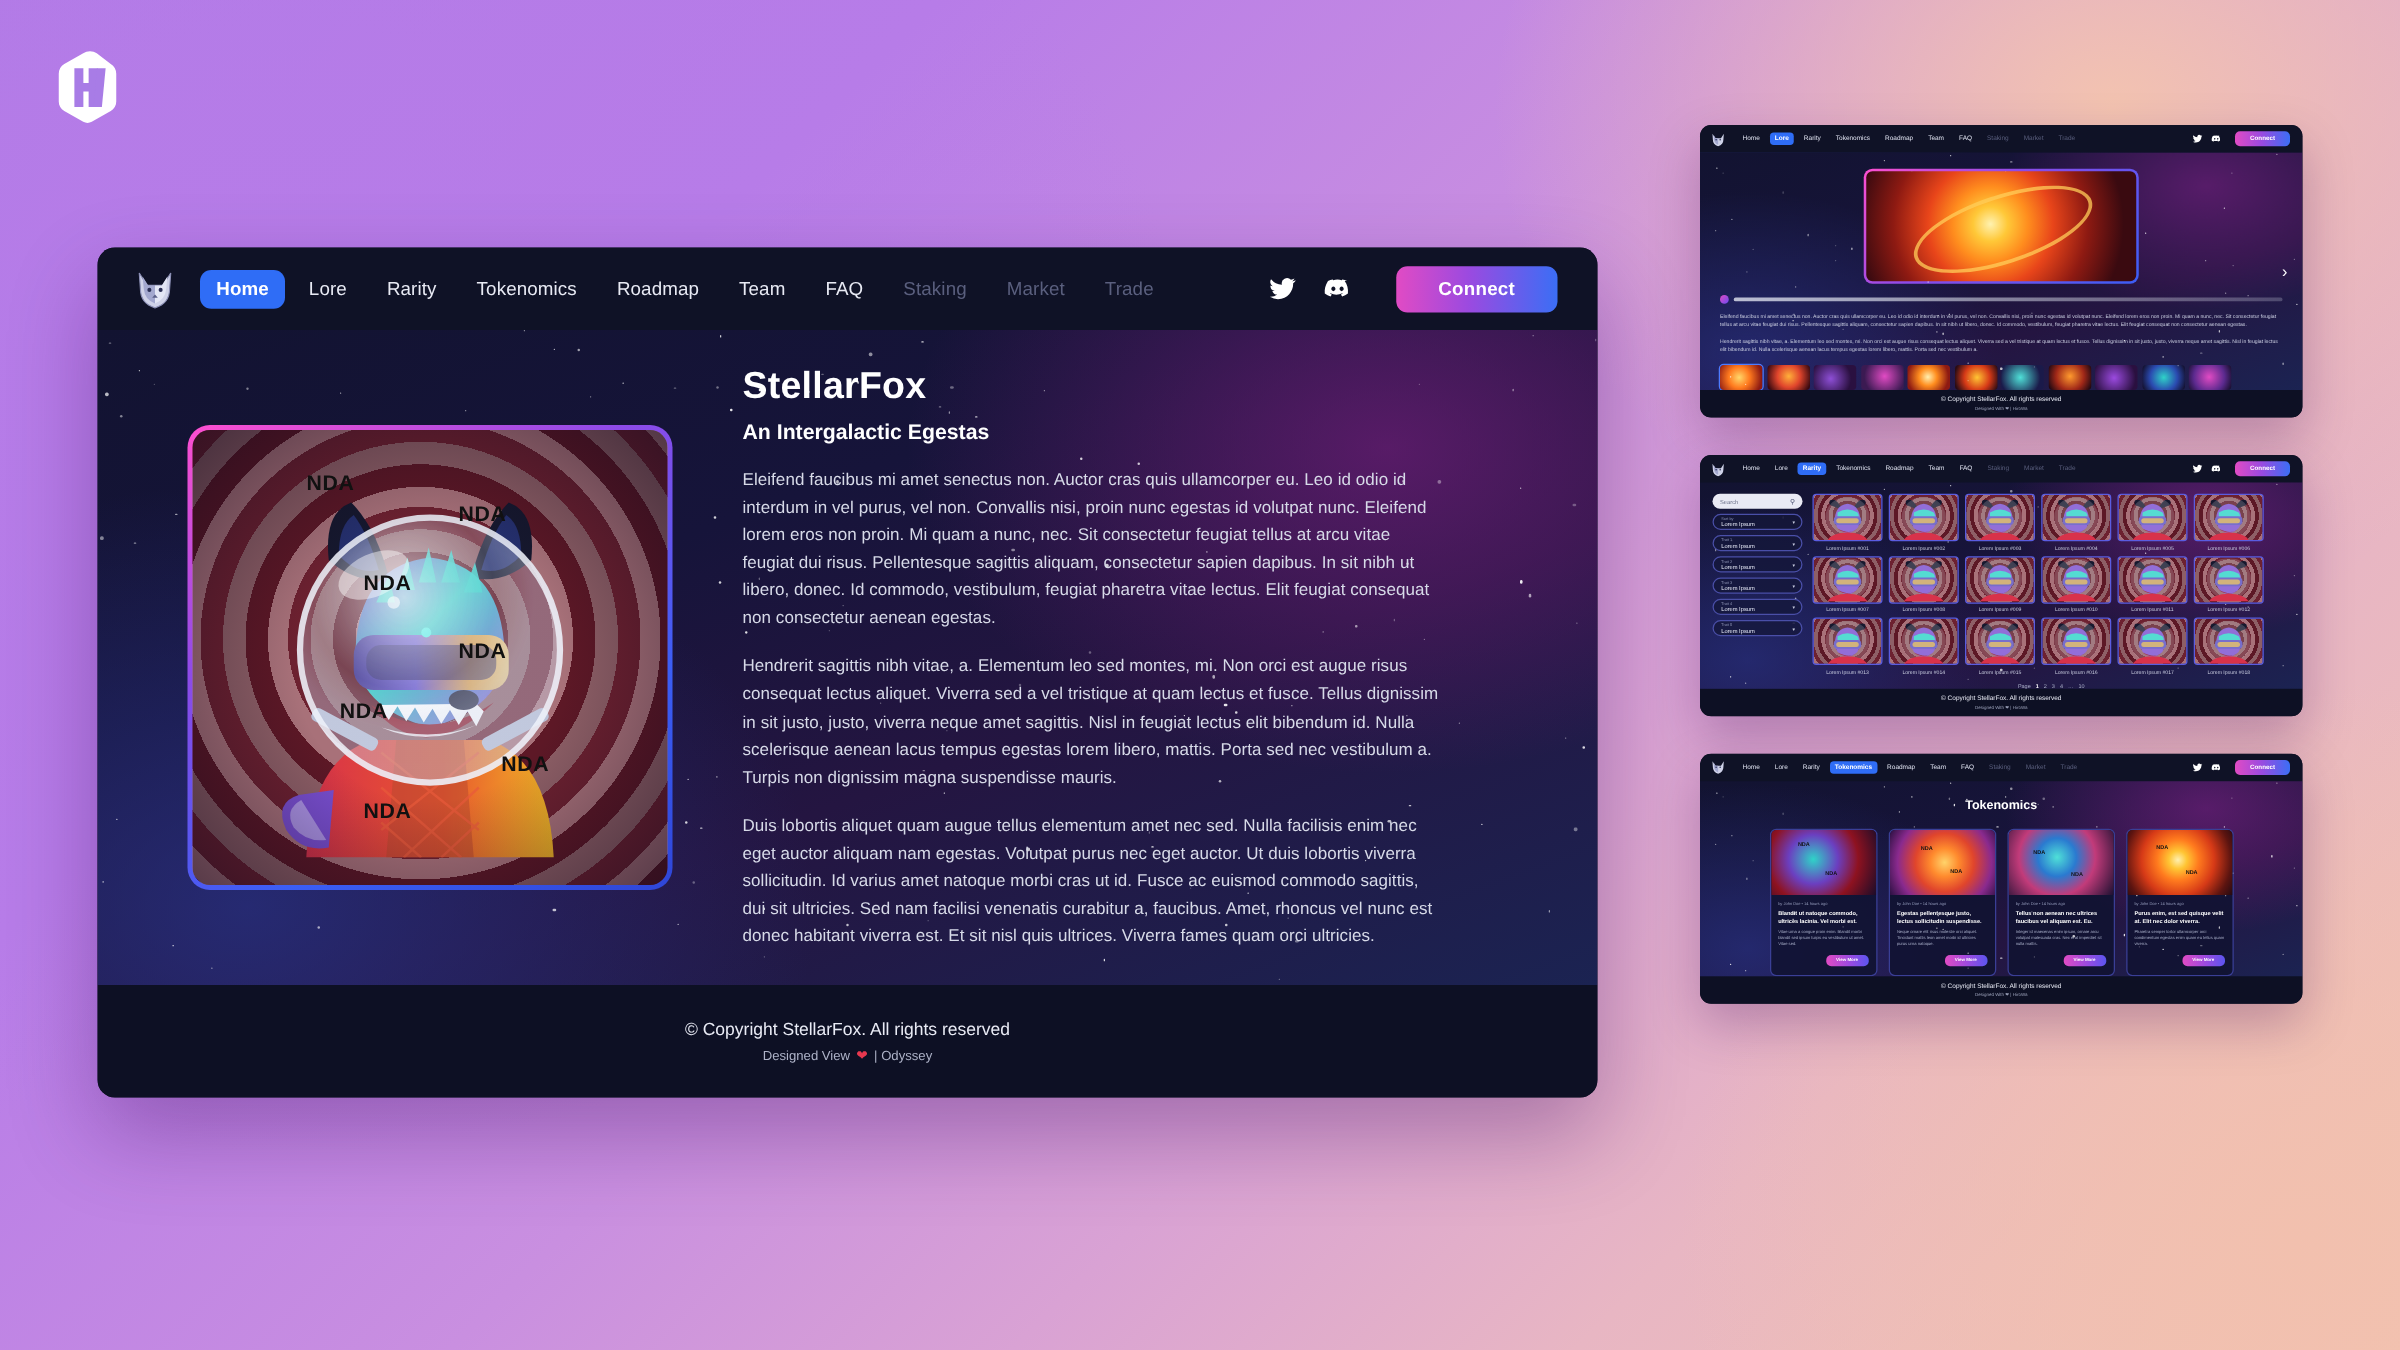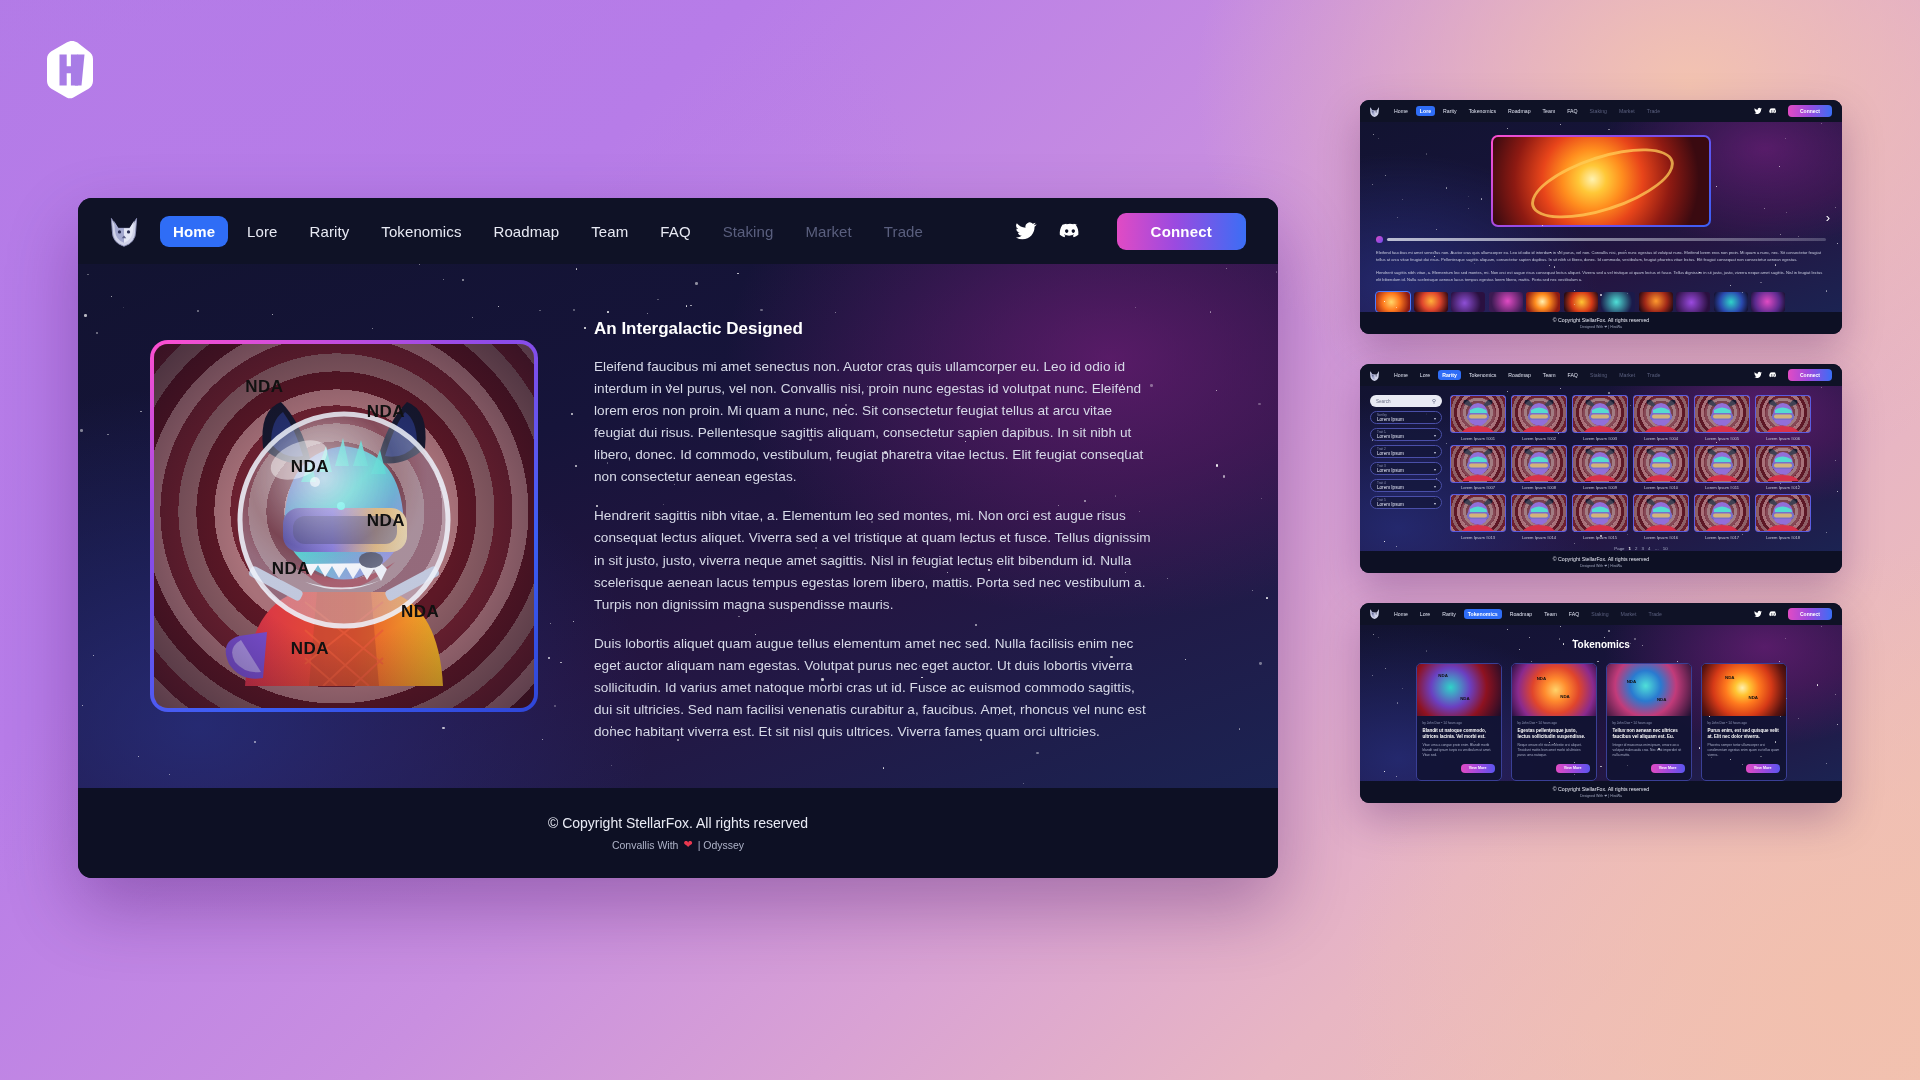--- a/index.html
+++ b/index.html
@@ -529,31 +529,32 @@
         <span class="nda" style="left:56%;top:16%;">NDA</span>
         <span class="nda" style="left:36%;top:31%;">NDA</span>
         <span class="nda" style="left:56%;top:46%;">NDA</span>
         <span class="nda" style="left:31%;top:59%;">NDA</span>
         <span class="nda" style="left:65%;top:71%;">NDA</span>
         <span class="nda" style="left:36%;top:81%;">NDA</span>
       </div>
     </div>
 
     <div class="hero-text">
-      <div class="hero-sub">An Intergalactic Designed</div>
+      <div class="hero-title">StellarFox</div>
+      <div class="hero-sub">An Intergalactic Egestas</div>
       <p class="hero-p">Eleifend faucibus mi amet senectus non. Auctor cras quis ullamcorper eu. Leo id odio id interdum in vel purus, vel non. Convallis nisi, proin nunc egestas id volutpat nunc. Eleifend lorem eros non proin. Mi quam a nunc, nec. Sit consectetur feugiat tellus at arcu vitae feugiat dui risus. Pellentesque sagittis aliquam, consectetur sapien dapibus. In sit nibh ut libero, donec. Id commodo, vestibulum, feugiat pharetra vitae lectus. Elit feugiat consequat non consectetur aenean egestas.</p>
       <p class="hero-p">Hendrerit sagittis nibh vitae, a. Elementum leo sed montes, mi. Non orci est augue risus consequat lectus aliquet. Viverra sed a vel tristique at quam lectus et fusce. Tellus dignissim in sit justo, justo, viverra neque amet sagittis. Nisl in feugiat lectus elit bibendum id. Nulla scelerisque aenean lacus tempus egestas lorem libero, mattis. Porta sed nec vestibulum a. Turpis non dignissim magna suspendisse mauris.</p>
       <p class="hero-p">Duis lobortis aliquet quam augue tellus elementum amet nec sed. Nulla facilisis enim nec eget auctor aliquam nam egestas. Volutpat purus nec eget auctor. Ut duis lobortis viverra sollicitudin. Id varius amet natoque morbi cras ut id. Fusce ac euismod commodo sagittis, dui sit ultricies. Sed nam facilisi venenatis curabitur a, faucibus. Amet, rhoncus vel nunc est donec habitant viverra est. Et sit nisl quis ultrices. Viverra fames quam orci ultricies.</p>
     </div>
   </div>
 
   <div class="footer">
     <div class="copyright">© Copyright StellarFox. All rights reserved</div>
     <div class="designed">
-      <span>Convallis With</span>
+      <span>Designed View</span>
       <span class="heart">❤</span>
       <span>| Odyssey</span>
     </div>
   </div>
 </div>
 
 <div class="thumbs">
 
   <div class="thumb">
     <div class="t-nav">

